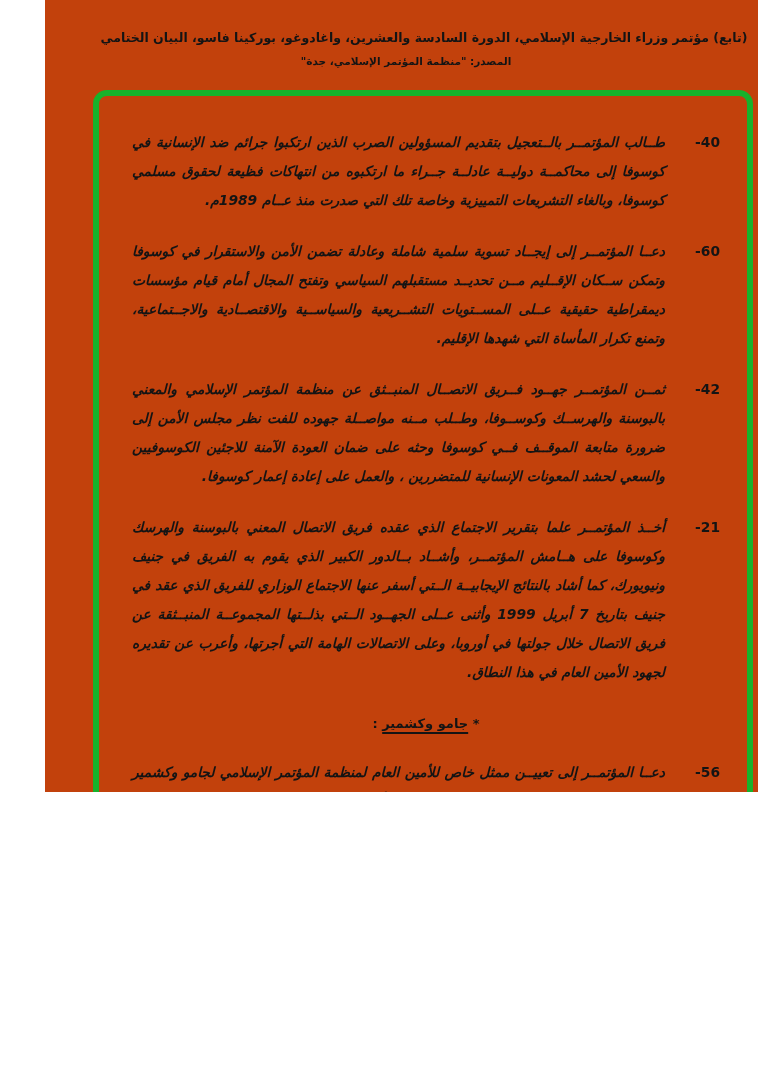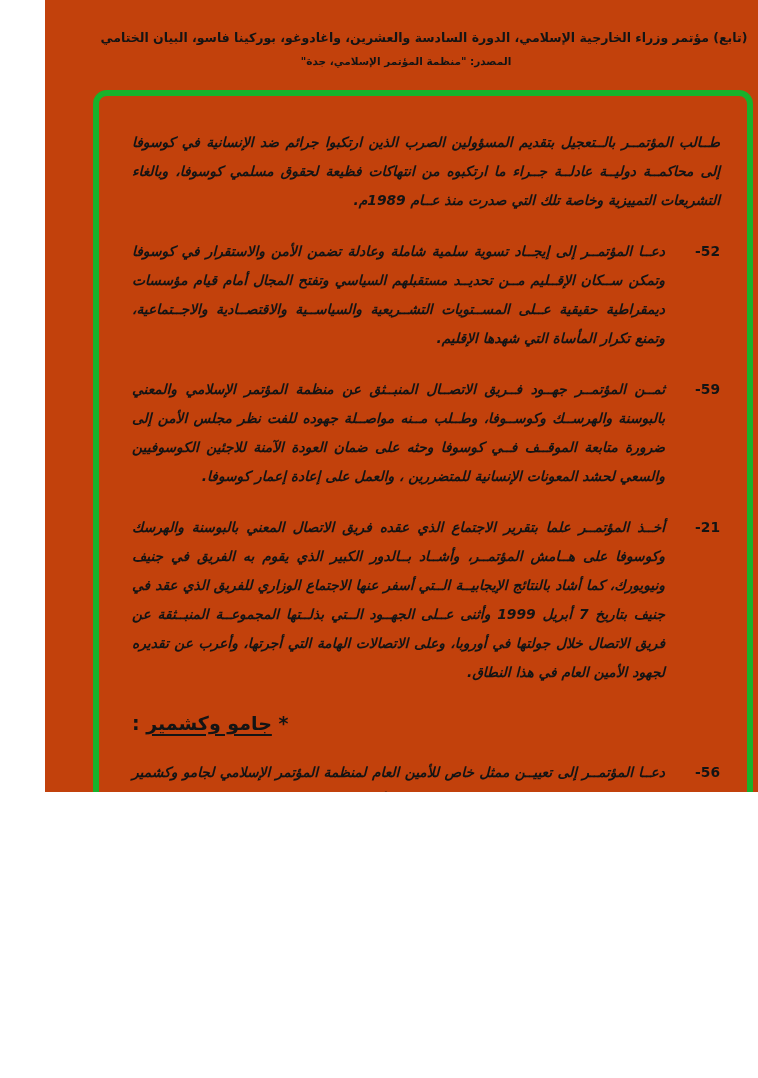--- a/index.html
+++ b/index.html
@@ -68,22 +68,22 @@
   }
   .para .ptext {
     flex: 1;
     margin: 0;
     text-align: justify;
     text-align-last: right;
     font-style: italic;
   }
   .section-heading {
     direction: rtl;
-    text-align: left;
-    font-size: 19px;
+    text-align: center;
+    font-size: 13px;
     font-weight: bold;
     margin: 2px 0 20px 0;
     line-height: 29px;
   }
   .section-heading .underlined {
     text-decoration: underline;
     text-decoration-thickness: 1.5px;
     text-underline-offset: 4px;
   }
   .page-number {
@@ -104,30 +104,31 @@
 
   <div class="header">
     <div class="doc-title">(تابع) مؤتمر وزراء الخارجية الإسلامي، الدورة السادسة والعشرين، واغادوغو، بوركينا فاسو، البيان الختامي</div>
     <div class="doc-source">المصدر:  "منظمة المؤتمر الإسلامي، جدة"</div>
   </div>
 
   <div class="frame" style="border-color: rgb(23, 178, 43);">
     <div class="content">
 
       <div class="para">
+        <span class="num">-40</span>
         <p class="ptext">طــالب المؤتمــر بالــتعجيل بتقديم المسؤولين الصرب الذين ارتكبوا جرائم ضد الإنسانية في كوسوفا إلى محاكمــة دوليــة عادلــة جــراء ما ارتكبوه من انتهاكات فظيعة لحقوق مسلمي كوسوفا، وبالغاء التشريعات التمييزية وخاصة تلك التي صدرت منذ عــام 1989م.</p>
       </div>
 
       <div class="para">
-        <span class="num">-52</span>
+        <span class="num">-60</span>
         <p class="ptext">دعــا المؤتمــر إلى إيجــاد تسوية سلمية شاملة وعادلة تضمن الأمن والاستقرار في كوسوفا وتمكن ســكان الإقــليم مــن تحديــد مستقبلهم السياسي وتفتح المجال أمام قيام مؤسسات ديمقراطية حقيقية عــلى المســتويات التشــريعية والسياســية والاقتصــادية والاجــتماعية، وتمنع تكرار المأساة التي شهدها الإقليم.</p>
       </div>
 
       <div class="para">
-        <span class="num">-59</span>
+        <span class="num">-42</span>
         <p class="ptext">ثمــن المؤتمــر جهــود فــريق الاتصــال المنبــثق عن منظمة المؤتمر الإسلامي والمعني بالبوسنة والهرســك وكوســوفا، وطــلب مــنه مواصــلة جهوده للفت نظر مجلس الأمن إلى ضرورة متابعة الموقــف فــي كوسوفا وحثه على ضمان العودة الآمنة للاجئين الكوسوفيين والسعي لحشد المعونات الإنسانية للمتضررين ، والعمل على إعادة إعمار كوسوفا.</p>
       </div>
 
       <div class="para">
         <span class="num">-21</span>
         <p class="ptext">أخــذ المؤتمــر علما بتقرير الاجتماع الذي عقده فريق الاتصال المعني بالبوسنة والهرسك وكوسوفا على هــامش المؤتمــر، وأشــاد بــالدور الكبير الذي يقوم به الفريق في جنيف ونيويورك، كما أشاد بالنتائج الإيجابيــة الــتي أسفر عنها الاجتماع الوزاري للفريق الذي عقد في جنيف بتاريخ 7 أبريل 1999 وأثنى عــلى الجهــود الــتي بذلــتها المجموعــة المنبــثقة عن فريق الاتصال خلال جولتها في أوروبا، وعلى الاتصالات الهامة التي أجرتها، وأعرب عن تقديره لجهود الأمين العام في هذا النطاق.</p>
       </div>
 
       <div class="section-heading"><span>*</span> <span class="underlined">جامو وكشمير</span><span> :</span></div>
 

